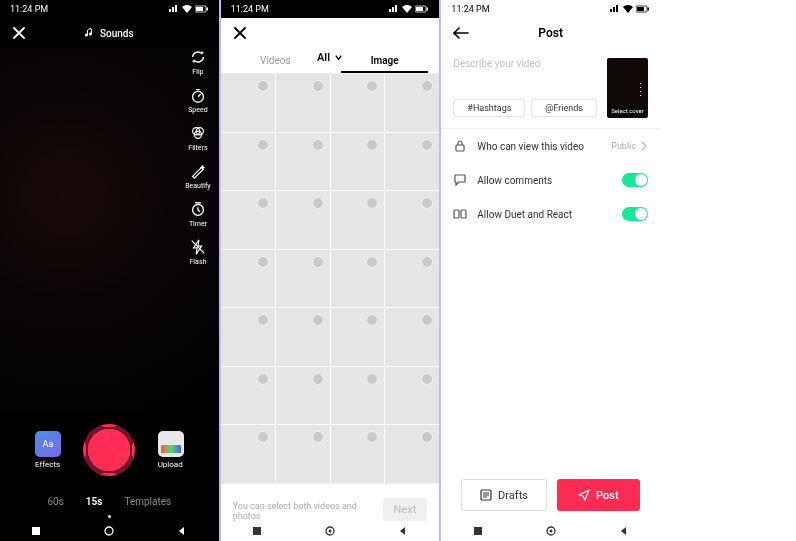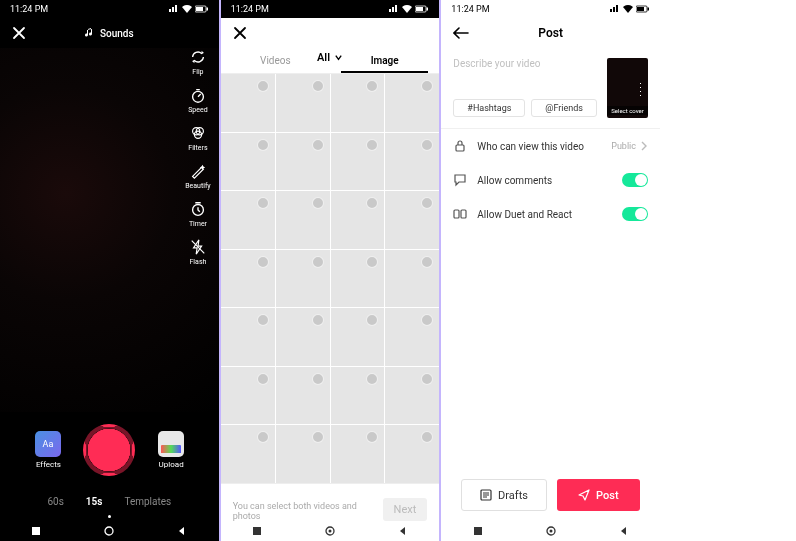--- a/index.html
+++ b/index.html
@@ -21,21 +21,21 @@
 
   
   .panel1 { background: #000; color: #fff; }
   .p1-top { height: 30px; display: flex; align-items: center; justify-content: space-between; padding: 0 12px; }
   .p1-sounds { display: flex; align-items: center; gap: 5px; font-size: 10px; font-weight: 500; }
   .p1-body { flex: 1; position: relative; background: radial-gradient(circle at 30% 40%, #1a0a0a 0%, #0a0505 40%, #000 100%); }
   .p1-right-tools { position: absolute; right: 8px; top: 0; display: flex; flex-direction: column; gap: 10px; }
   .tool-btn { display: flex; flex-direction: column; align-items: center; gap: 2px; font-size: 7px; color: #fff; }
   .tool-btn svg { display: block; }
   .p1-bottom { height: 75px; background: #000; display: flex; align-items: center; justify-content: space-between; padding: 0 35px; }
-  .p1-side-btn { display: flex; flex-direction: column; align-items: flex-end; gap: 3px; font-size: 8px; color: #fff; }
+  .p1-side-btn { display: flex; flex-direction: column; align-items: flex-start; gap: 3px; font-size: 8px; color: #fff; }
   .p1-side-btn .icon-sq { width: 26px; height: 26px; border-radius: 5px; display: flex; align-items: center; justify-content: center; font-size: 9px; }
   .effects-icon { background: linear-gradient(135deg, #4a90e2, #7b68ee); color: #fff; }
   .upload-icon { background: #e8e8e8; position: relative; }
   .upload-icon::before { content: ""; position: absolute; left: 3px; right: 3px; bottom: 4px; height: 8px; background: linear-gradient(90deg,#f55,#5d5,#55f); border-radius: 1px 1px 0 0; }
   .record-btn { width: 52px; height: 52px; border-radius: 50%; background: radial-gradient(circle, #ff2c55 0%, #ff2c55 68%, rgba(255,44,85,.3) 69%, rgba(255,44,85,.3) 100%); border: 4px solid rgba(255,44,85,.25); }
   .p1-modes { height: 28px; background: #000; display: flex; align-items: center; justify-content: center; gap: 22px; font-size: 10px; color: #888; }
   .p1-modes .active { color: #fff; font-weight: 600; }
   .p1-dot { height: 6px; background: #000; display: flex; justify-content: center; }
   .p1-dot::before { content: ""; width: 3px; height: 3px; background: #fff; border-radius: 50%; }
 

